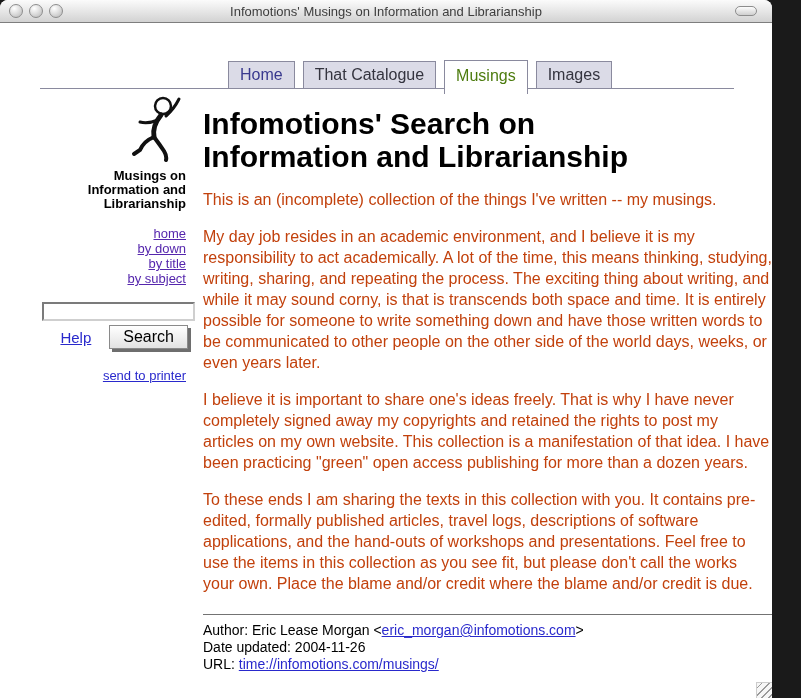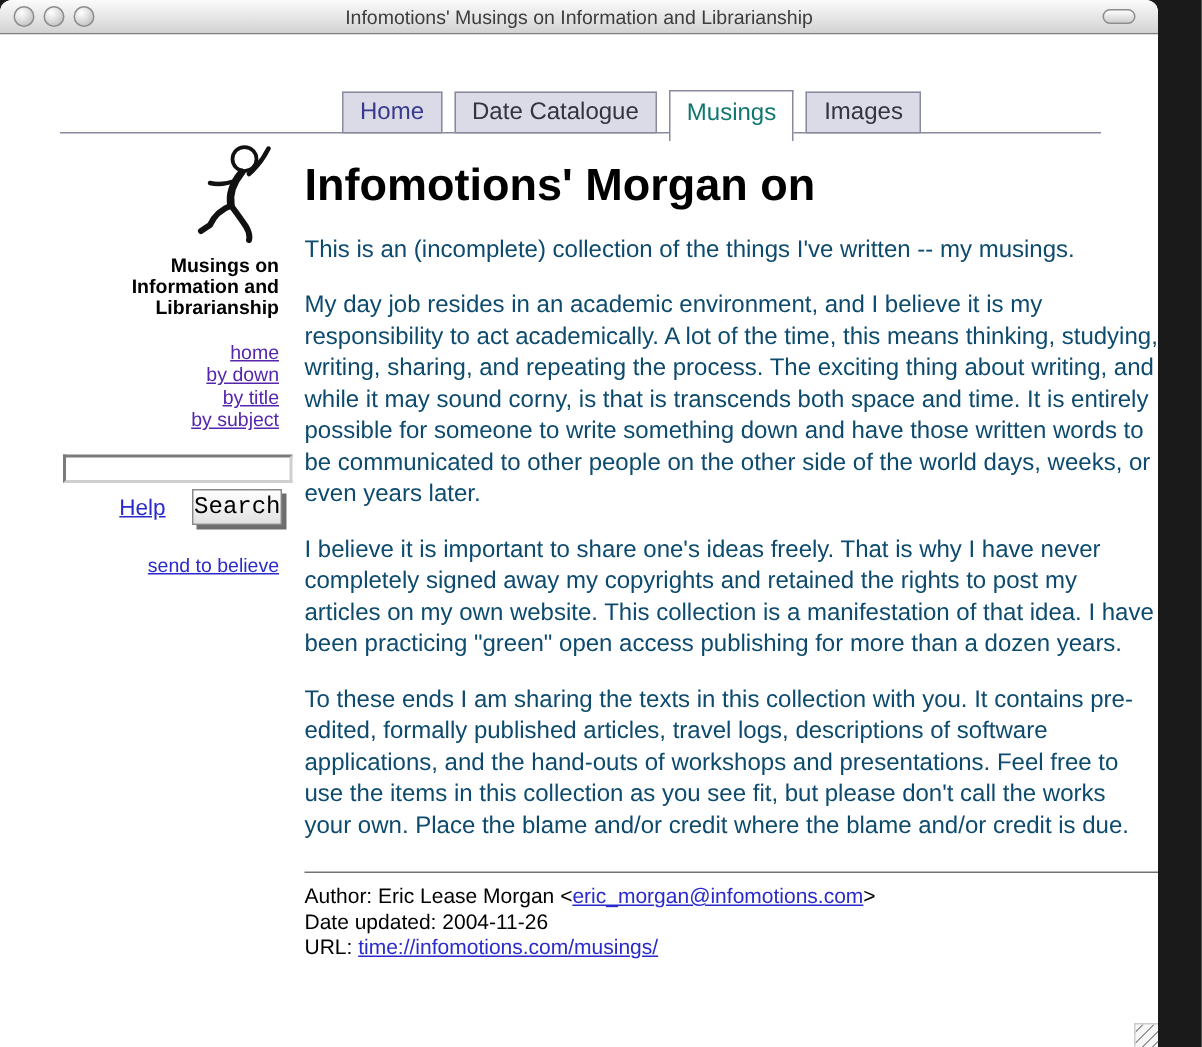--- a/index.html
+++ b/index.html
@@ -9,37 +9,37 @@
   .titlebar{height:22px;flex:0 0 22px;background:linear-gradient(#fbfbfb,#e9e9e9 45%,#d2d2d2);border-bottom:1px solid #7e7e7e;position:relative;display:flex;align-items:center;}
   .traffic{position:absolute;left:9px;top:4px;display:flex;gap:6px;}
   .wbtn{width:14px;height:14px;border-radius:50%;box-sizing:border-box;border:1px solid #8d8d8d;background:radial-gradient(circle at 35% 28%,#ffffff 0%,#e3e3e3 40%,#b5b5b5 100%);}
   .title-text{flex:1;text-align:center;font-size:13px;color:#3d3d3d;}
   .lozenge{position:absolute;right:15px;top:6px;width:22px;height:10px;border-radius:6px;box-sizing:border-box;border:1px solid #8d8d8d;background:linear-gradient(#fdfdfd,#cfcfcf);}
   
   .content{flex:1;background:#fff;position:relative;overflow:hidden;}
   .tabbar{margin:37px 38px 0 40px;border-bottom:1px solid #8a8a9e;display:flex;align-items:flex-end;padding-left:188px;gap:8px;}
   .tab{position:relative;z-index:1;font-size:16px;padding:4px 11px;background:#dbdbe7;border:1px solid #8a8a9e;margin-bottom:-1px;color:#34343f;cursor:pointer;white-space:nowrap;}
   .tab-home{color:#39398e;}
-  .tab.active{z-index:2;background:#fff;border-bottom:none;padding-top:6px;padding-bottom:9px;margin-bottom:-6px;color:#0f766e;}
+  .tab.active{z-index:2;background:#fff;border-bottom:none;padding-top:6px;padding-bottom:9px;margin-bottom:-6px;color:#4d7c0f;}
   .page{display:flex;}
   
   .sidebar{width:203px;flex:0 0 203px;box-sizing:border-box;padding-top:7px;text-align:right;}
   .logo{margin:0 18px 0 0;display:inline-block;}
   .side-title{font-weight:bold;font-size:13px;line-height:14px;padding-right:17px;margin-top:3px;color:#000;}
   .side-nav{margin-top:15px;padding-right:17px;font-size:13px;line-height:15px;}
   .side-nav a{display:block;color:#5526ad;text-decoration:underline;cursor:pointer;}
   .search-input{display:block;margin:16px 8px 0 auto;width:153px;height:19px;box-sizing:border-box;border:2px solid;border-color:#7b7b7b #cfcfcf #cfcfcf #7b7b7b;background:#fff;font-size:13px;padding:0 3px;}
   .search-row{margin-top:4px;padding-right:15px;font-size:15px;display:flex;justify-content:flex-end;align-items:center;gap:18px;}
   .blue-link{color:#2929cc;text-decoration:underline;cursor:pointer;}
-  .search-btn{font-family:Liberation Mono, monospace;font-size:16px;color:#000;padding:2px 0;background:linear-gradient(#ffffff,#e2e2e2);border:1px solid #8a8a8a;box-shadow:3px 3px 0 #6e6e6e;cursor:pointer;}
+  .search-btn{font-family:Liberation Sans, sans-serif;font-size:16px;color:#000;padding:2px 13px;background:linear-gradient(#ffffff,#e2e2e2);border:1px solid #8a8a8a;box-shadow:3px 3px 0 #6e6e6e;cursor:pointer;}
   .printer{margin-top:19px;padding-right:17px;font-size:13px;}
   
   .main{width:575px;box-sizing:border-box;}
   .main h1{font-size:30px;line-height:33px;font-weight:bold;color:#000;margin:18px 0 16px 0;}
-  .main p{font-size:16px;line-height:21px;color:#0c4a6e;margin:16px 0;max-width:572px;}
+  .main p{font-size:16px;line-height:21px;color:#c2410c;margin:16px 0;max-width:572px;}
   .footer{margin-top:20px;border-top:1px solid #737373;padding-top:7px;font-size:14px;line-height:17px;color:#000;}
   
   .grip{position:absolute;right:0;bottom:0;width:15px;height:15px;border-left:1px solid #ccc;border-top:1px solid #ccc;background:repeating-linear-gradient(-45deg,#f6f6f6 0 2px,#9a9a9a 2px 3px,#f6f6f6 3px 5px);cursor:nwse-resize;}
 </style>
 </head>
 <body>
 
 <div class="window">
 
   <div class="titlebar">
@@ -49,21 +49,21 @@
       <div class="wbtn"></div>
     </div>
     <div class="title-text">Infomotions' Musings on Information and Librarianship</div>
     <div class="lozenge"></div>
   </div>
 
   <div class="content">
 
     <div class="tabbar">
       <div class="tab tab-home">Home</div>
-      <div class="tab">Date Catalogue</div>
+      <div class="tab">That Catalogue</div>
       <div class="tab active">Musings</div>
       <div class="tab">Images</div>
     </div>
 
     <div class="page">
 
       <div class="sidebar">
         <span class="logo">
           <svg width="55" height="66" viewBox="0 0 55 66" fill="none" stroke="#111" stroke-linecap="round">
             <circle cx="33" cy="10" r="8" stroke-width="2.5"></circle>
@@ -84,26 +84,26 @@
           <a>by down</a>
           <a>by title</a>
           <a>by subject</a>
         </div>
         <input class="search-input" type="text" value="" style="">
         <div class="search-row">
           <a class="blue-link">Help</a>
           <button class="search-btn">Search</button>
         </div>
         <div class="printer">
-          <a class="blue-link">send to believe</a>
+          <a class="blue-link">send to printer</a>
         </div>
       </div>
 
       <div class="main">
-        <h1><span>Infomotions' Morgan on</span><br></h1>
+        <h1><span>Infomotions' Search on</span><br><span>Information and Librarianship</span></h1>
         <p>This is an (incomplete) collection of the things I've written -- my musings.</p>
         <p>My day job resides in an academic environment, and I believe it is my responsibility to act academically. A lot of the time, this means thinking, studying, writing, sharing, and repeating the process. The exciting thing about writing, and while it may sound corny, is that is transcends both space and time. It is entirely possible for someone to write something down and have those written words to be communicated to other people on the other side of the world days, weeks, or even years later.</p>
         <p>I believe it is important to share one's ideas freely. That is why I have never completely signed away my copyrights and retained the rights to post my articles on my own website. This collection is a manifestation of that idea. I have been practicing "green" open access publishing for more than a dozen years.</p>
         <p>To these ends I am sharing the texts in this collection with you. It contains pre-edited, formally published articles, travel logs, descriptions of software applications, and the hand-outs of workshops and presentations. Feel free to use the items in this collection as you see fit, but please don't call the works your own. Place the blame and/or credit where the blame and/or credit is due.</p>
         <div class="footer">
           <div><span>Author: Eric Lease Morgan &lt;</span><a class="blue-link">eric_morgan@infomotions.com</a><span>&gt;</span></div>
           <div>Date updated: 2004-11-26</div>
           <div><span>URL: </span><a class="blue-link">time://infomotions.com/musings/</a></div>
         </div>
       </div>

